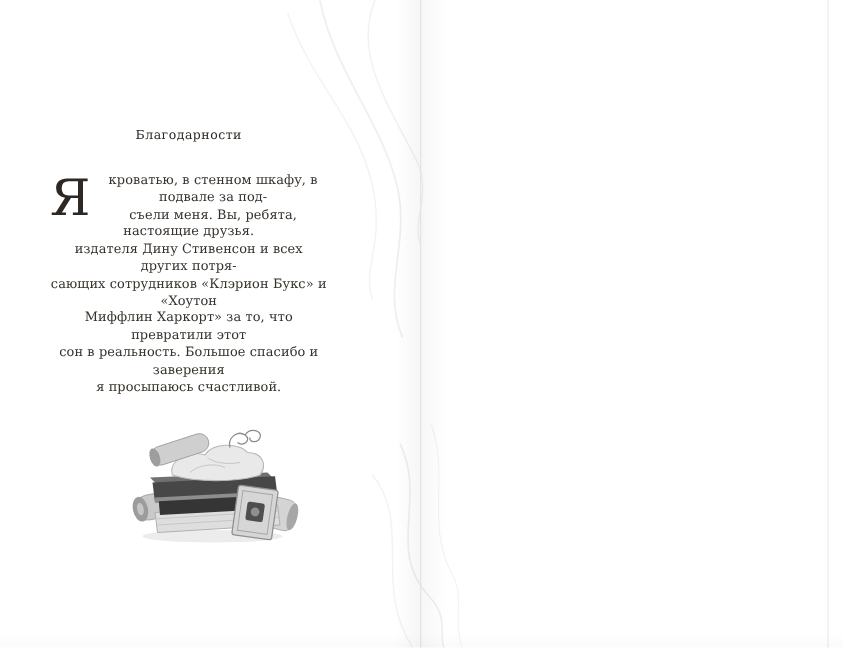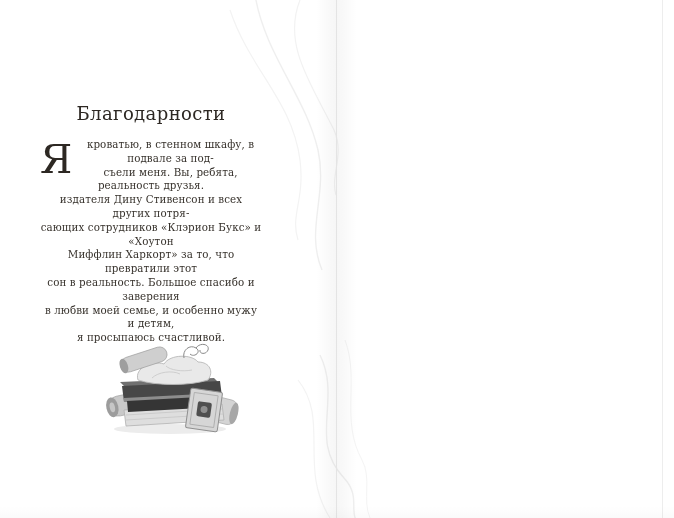--- a/index.html
+++ b/index.html
@@ -30,21 +30,21 @@
   }
   .gutter-line { position: absolute; left: 336px; top: 0; width: 1px; height: 518px; background: #e4e4e4; }
   .page-edge-right { position: absolute; left: 662px; top: 0; width: 1px; height: 518px; background: #ededed; }
   .bottom-shade { position: absolute; left: 0; right: 0; bottom: 0; height: 12px;
     background: linear-gradient(to bottom, rgba(0,0,0,0), rgba(0,0,0,0.02)); pointer-events: none; }
 
   
   .ack-heading {
     position: absolute; left: 40px; top: 103px; width: 222px;
     margin: 0; text-align: center; font-weight: normal;
-    font-size: 18px; letter-spacing: 0.4px; color: #2d2823;
+    font-size: 10px; letter-spacing: 0.4px; color: #2d2823;
   }
   .ack-body {
     position: absolute; left: 40px; top: 138px; width: 222px;
     font-size: 10.3px; line-height: 13.8px; letter-spacing: 0.1px;
     text-align: center; color: #36312b;
   }
   .drop-cap {
     float: left; width: 36px; height: 40px;
     font-size: 40px; line-height: 42px; text-align: left;
     color: #2d2823; padding-right: 3px;
@@ -72,34 +72,33 @@
 
     <div class="ack-body">
       <span class="drop-cap">Я</span>
       <span>
         
       
         
           <span class="ack-line">кроватью, в стенном шкафу, в подвале за под-</span>
         
         
-          <span class="ack-line">съели меня. Вы, ребята, реальность друзья.</span>
+          <span class="ack-line">съели меня. Вы, ребята, настоящие друзья.</span>
         
         
         
         
           <span class="ack-line">издателя Дину Стивенсон и всех других потря-</span>
         
           <span class="ack-line">сающих сотрудников «Клэрион Букс» и «Хоутон</span>
         
           <span class="ack-line">Миффлин Харкорт» за то, что превратили этот</span>
         
           <span class="ack-line">сон в реальность. Большое спасибо и заверения</span>
         
-          <span class="ack-line">в любви моей семье, и особенно мужу и детям,</span>
         
         
           <span class="ack-line">я просыпаюсь счастливой.</span>
         </span>
     </div>
 
     <svg class="books-illustration" width="140" height="95" viewBox="0 0 140 95">
 
       <ellipse cx="70" cy="87" rx="56" ry="5" fill="#ececec"></ellipse>
 

